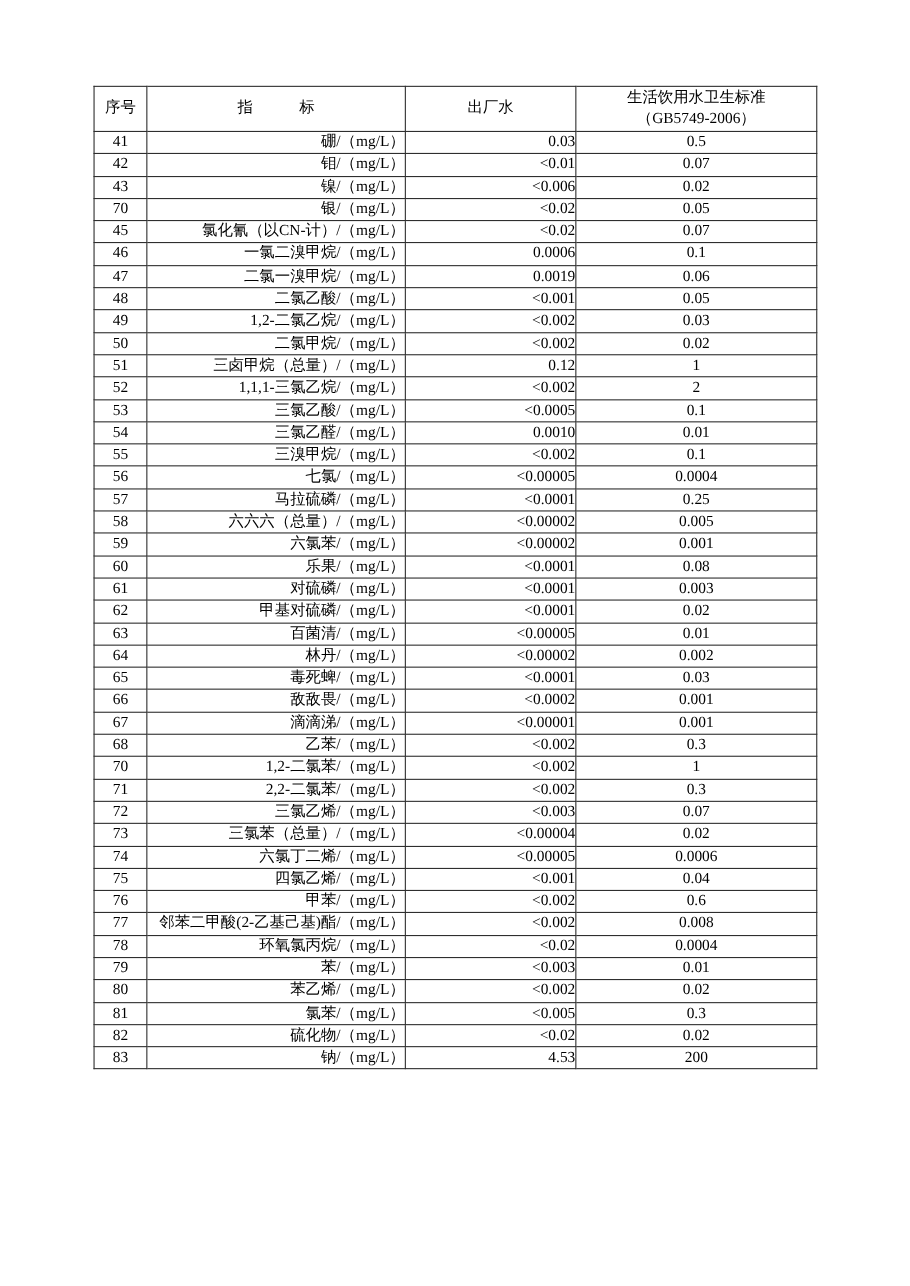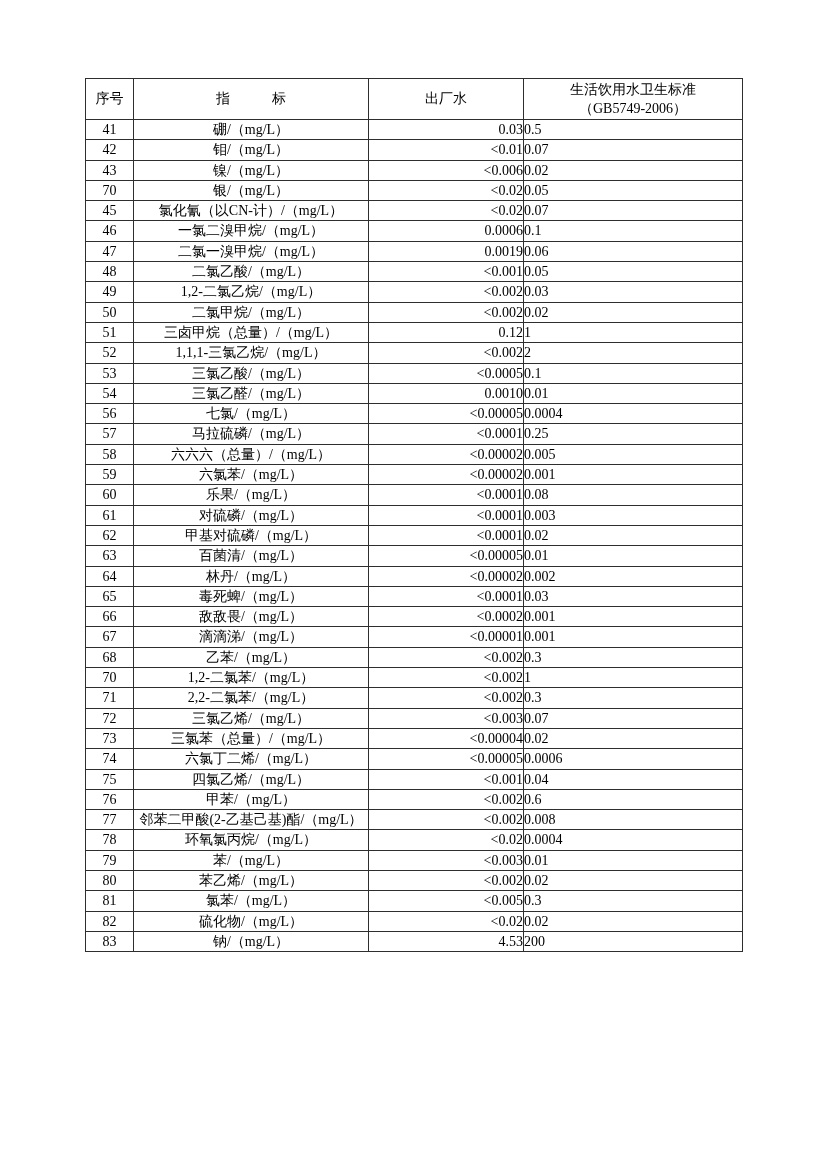--- a/index.html
+++ b/index.html
@@ -42,23 +42,23 @@
   .report-table tbody td {
     height: 19.3px;
     line-height: 19.3px;
   }
   .col-no       { width: 48px;  }
   .col-ind      { width: 235px; }
   .col-water    { width: 155px; }
   .col-standard { width: 219px; }
 
   .row-number-cell     { text-align: center; }
-  .indicator-cell      { text-align: center;  padding-left: 3px; }
+  .indicator-cell      { text-align: right;  padding-left: 3px; }
   .finished-water-cell { text-align: right; padding-right: 5px; }
-  .standard-cell       { text-align: left; padding-right: 4px; }
+  .standard-cell       { text-align: center; padding-right: 4px; }
 
   .standard-header-line { display: block; line-height: 19px; }
 </style>
 </head>
 <body>
 
 <div class="page">
   <table class="report-table">
     <colgroup>
       <col class="col-no">
@@ -156,20 +156,26 @@
           <td class="finished-water-cell">&lt;0.0005</td>
           <td class="standard-cell">0.1</td>
         </tr>
         <tr>
           <td class="row-number-cell">54</td>
           <td class="indicator-cell">三氯乙醛/（mg/L）</td>
           <td class="finished-water-cell">0.0010</td>
           <td class="standard-cell">0.01</td>
         </tr>
         <tr>
+          <td class="row-number-cell">55</td>
+          <td class="indicator-cell">三溴甲烷/（mg/L）</td>
+          <td class="finished-water-cell">&lt;0.002</td>
+          <td class="standard-cell">0.1</td>
+        </tr>
+        <tr>
           <td class="row-number-cell">56</td>
           <td class="indicator-cell">七氯/（mg/L）</td>
           <td class="finished-water-cell">&lt;0.00005</td>
           <td class="standard-cell">0.0004</td>
         </tr>
         <tr>
           <td class="row-number-cell">57</td>
           <td class="indicator-cell">马拉硫磷/（mg/L）</td>
           <td class="finished-water-cell">&lt;0.0001</td>
           <td class="standard-cell">0.25</td>

